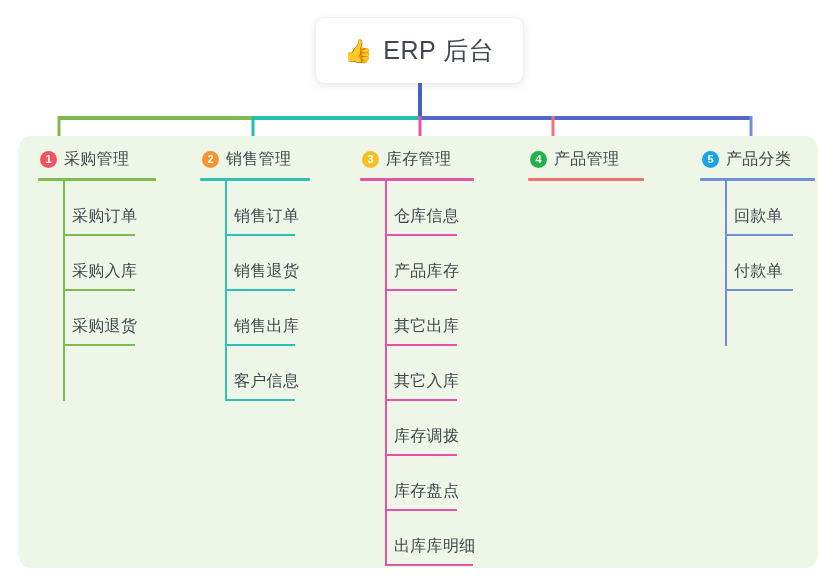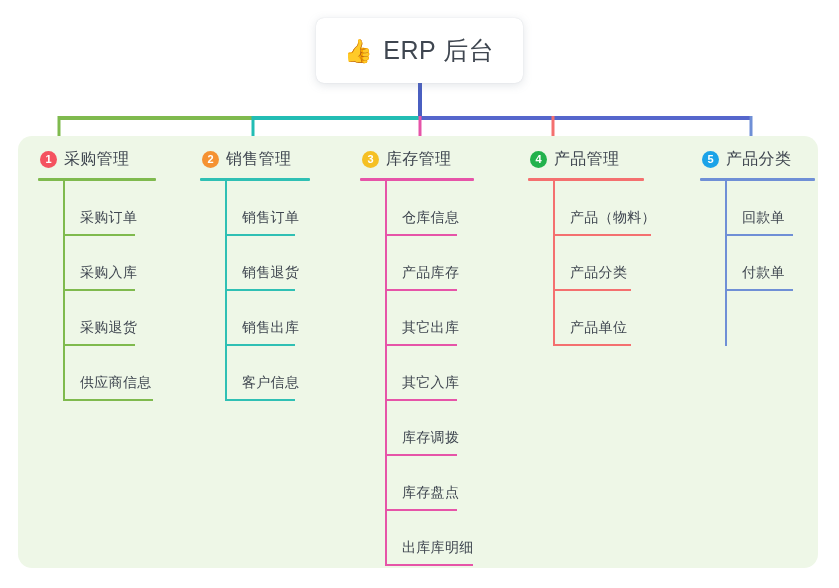--- a/index.html
+++ b/index.html
@@ -108,23 +108,23 @@
     position: relative;
     margin-top: 0;
   }
   .leaf {
     position: relative;
     height: 55px;
     box-sizing: border-box;
   }
   .leaf .leaf-label {
     position: absolute;
-    left: 42px;
+    left: 34px;
     bottom: 9px;
-    font-size: 14px;
+    font-size: 16px;
     color: #3f4650;
     white-space: nowrap;
     letter-spacing: 0.3px;
   }
   .leaf .leaf-rule {
     position: absolute;
     left: 25px;
     bottom: 0;
     height: 1.6px;
   }
@@ -178,24 +178,20 @@
             <div class="leaf-rule" style="width: 72px; background: rgb(127, 186, 78);"></div>
           </div>
           <div class="leaf">
             <div class="leaf-label">采购入库</div>
             <div class="leaf-rule" style="width: 72px; background: rgb(127, 186, 78);"></div>
           </div>
           <div class="leaf">
             <div class="leaf-label">采购退货</div>
             <div class="leaf-rule" style="width: 72px; background: rgb(127, 186, 78);"></div>
           </div>
-          <div class="leaf">
-            <div class="leaf-label">供应商信息</div>
-            <div class="leaf-rule" style="width: 90px; background: rgb(127, 186, 78);"></div>
-          </div>
         </div>
       </div>
       <div class="column" style="left: 200px;">
         <div class="col-head">
           <span class="badge" style="background: rgb(245, 146, 50);">2</span>
           <span class="col-title">销售管理</span>
         </div>
         <div class="head-rule" style="width: 110px; background: rgb(47, 192, 180);"></div>
         <div class="leaves">
           <div class="spine" style="background: rgb(47, 192, 180); height: 220px;"></div>
@@ -254,35 +250,20 @@
             <div class="leaf-rule" style="width: 88px; background: rgb(230, 84, 168);"></div>
           </div>
         </div>
       </div>
       <div class="column" style="left: 528px;">
         <div class="col-head">
           <span class="badge" style="background: rgb(34, 178, 76);">4</span>
           <span class="col-title">产品管理</span>
         </div>
         <div class="head-rule" style="width: 116px; background: rgb(244, 112, 111);"></div>
-        <div class="leaves">
-          <div class="spine" style="background: rgb(244, 112, 111); height: 165px;"></div>
-          <div class="leaf">
-            <div class="leaf-label">产品（物料）</div>
-            <div class="leaf-rule" style="width: 98px; background: rgb(244, 112, 111);"></div>
-          </div>
-          <div class="leaf">
-            <div class="leaf-label">产品分类</div>
-            <div class="leaf-rule" style="width: 78px; background: rgb(244, 112, 111);"></div>
-          </div>
-          <div class="leaf">
-            <div class="leaf-label">产品单位</div>
-            <div class="leaf-rule" style="width: 78px; background: rgb(244, 112, 111);"></div>
-          </div>
-        </div>
       </div>
       <div class="column" style="left: 700px;">
         <div class="col-head">
           <span class="badge" style="background: rgb(27, 163, 232);">5</span>
           <span class="col-title">产品分类</span>
         </div>
         <div class="head-rule" style="width: 115px; background: rgb(111, 143, 214);"></div>
         <div class="leaves">
           <div class="spine" style="background: rgb(111, 143, 214); height: 165px;"></div>
           <div class="leaf">

